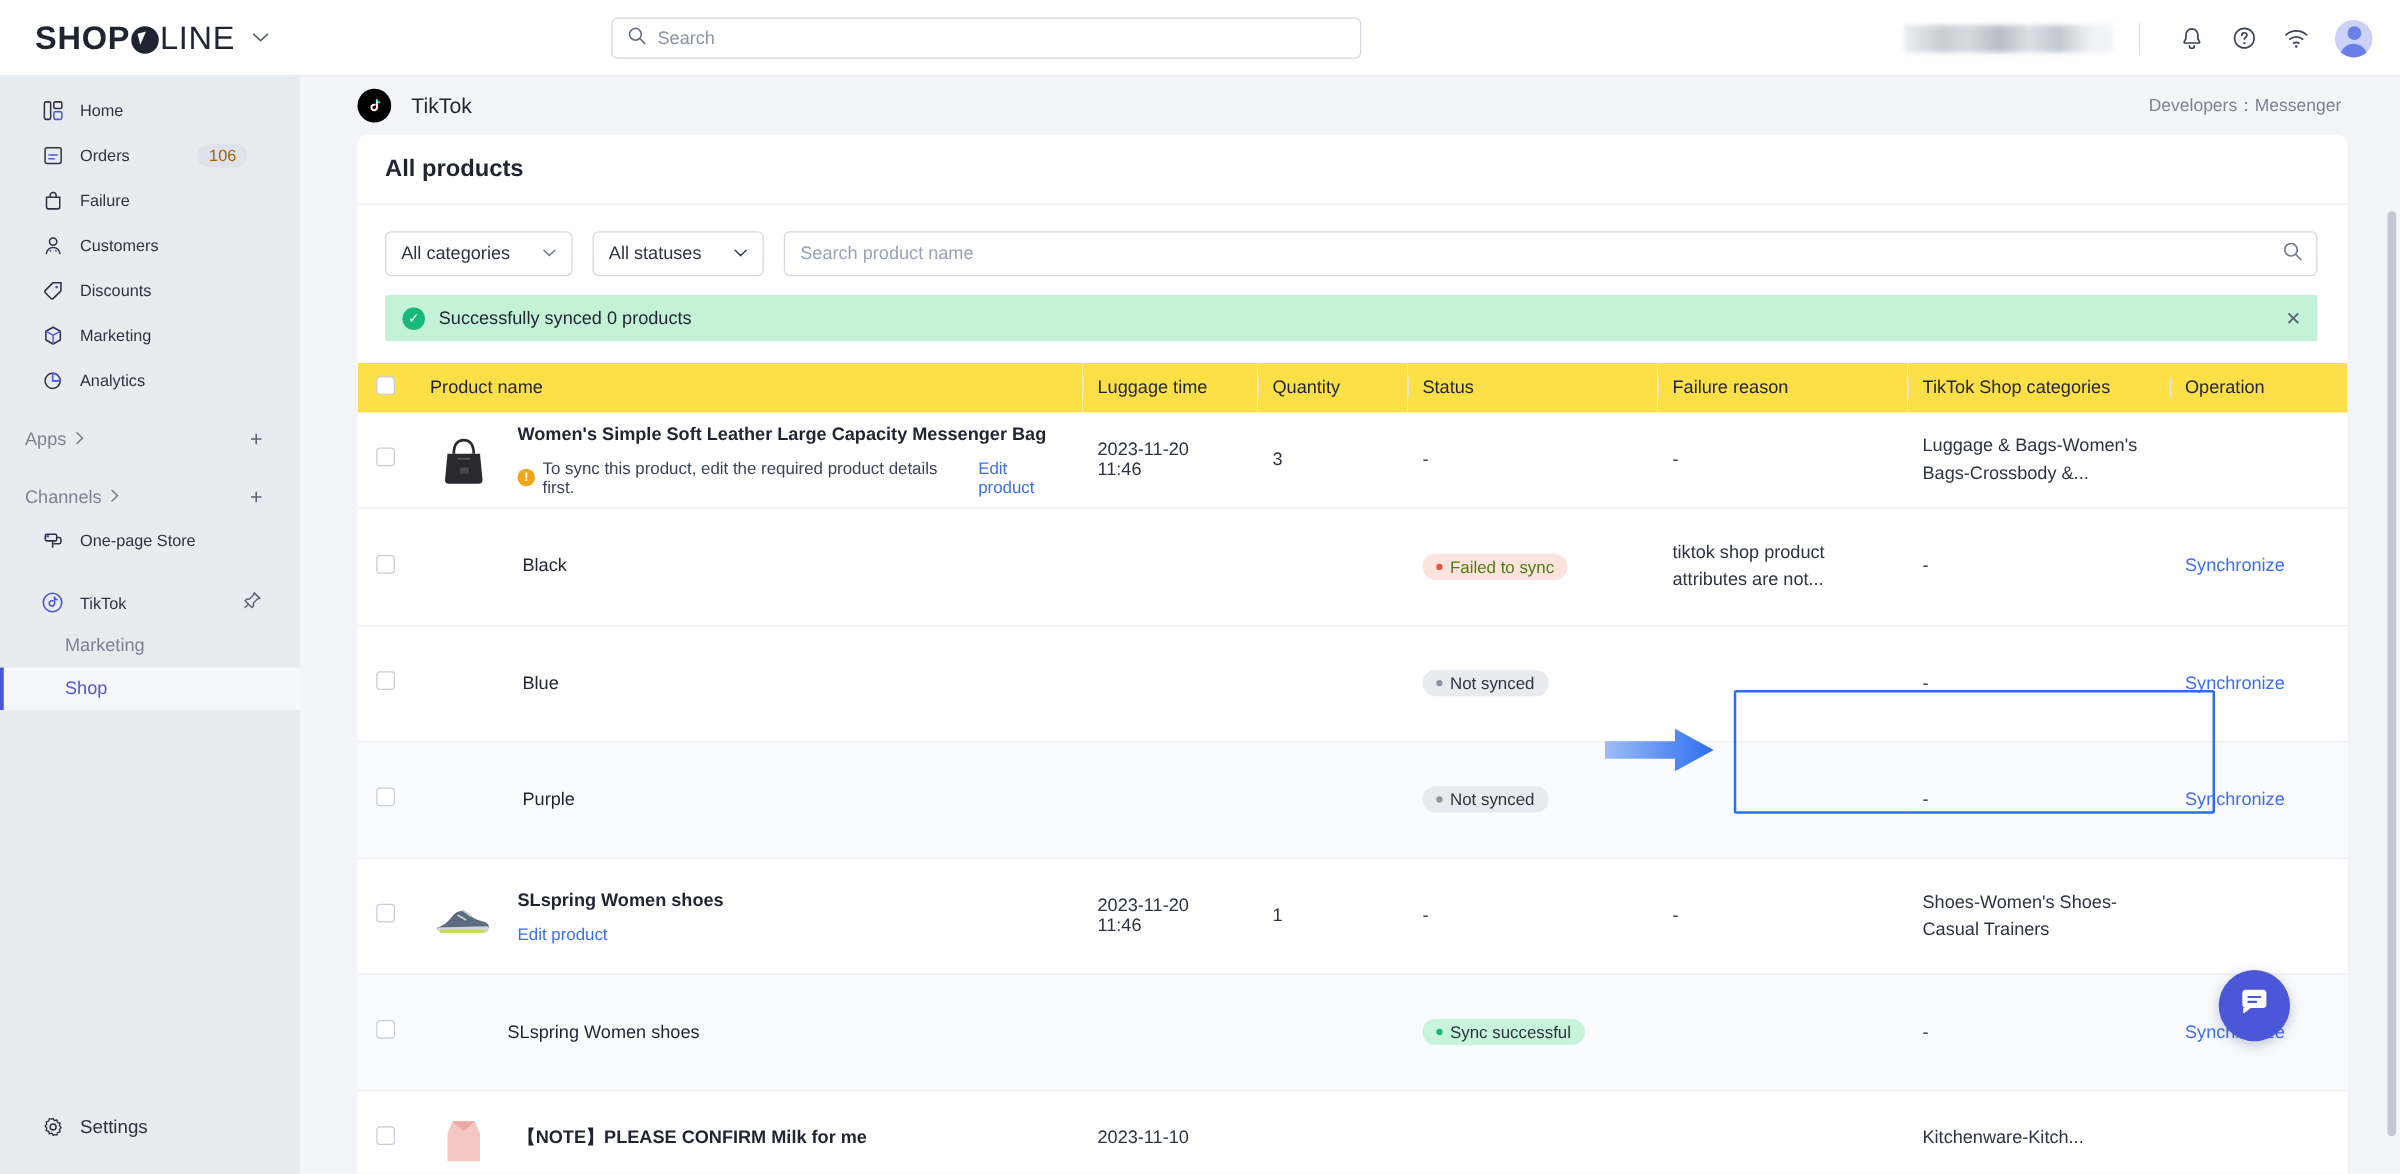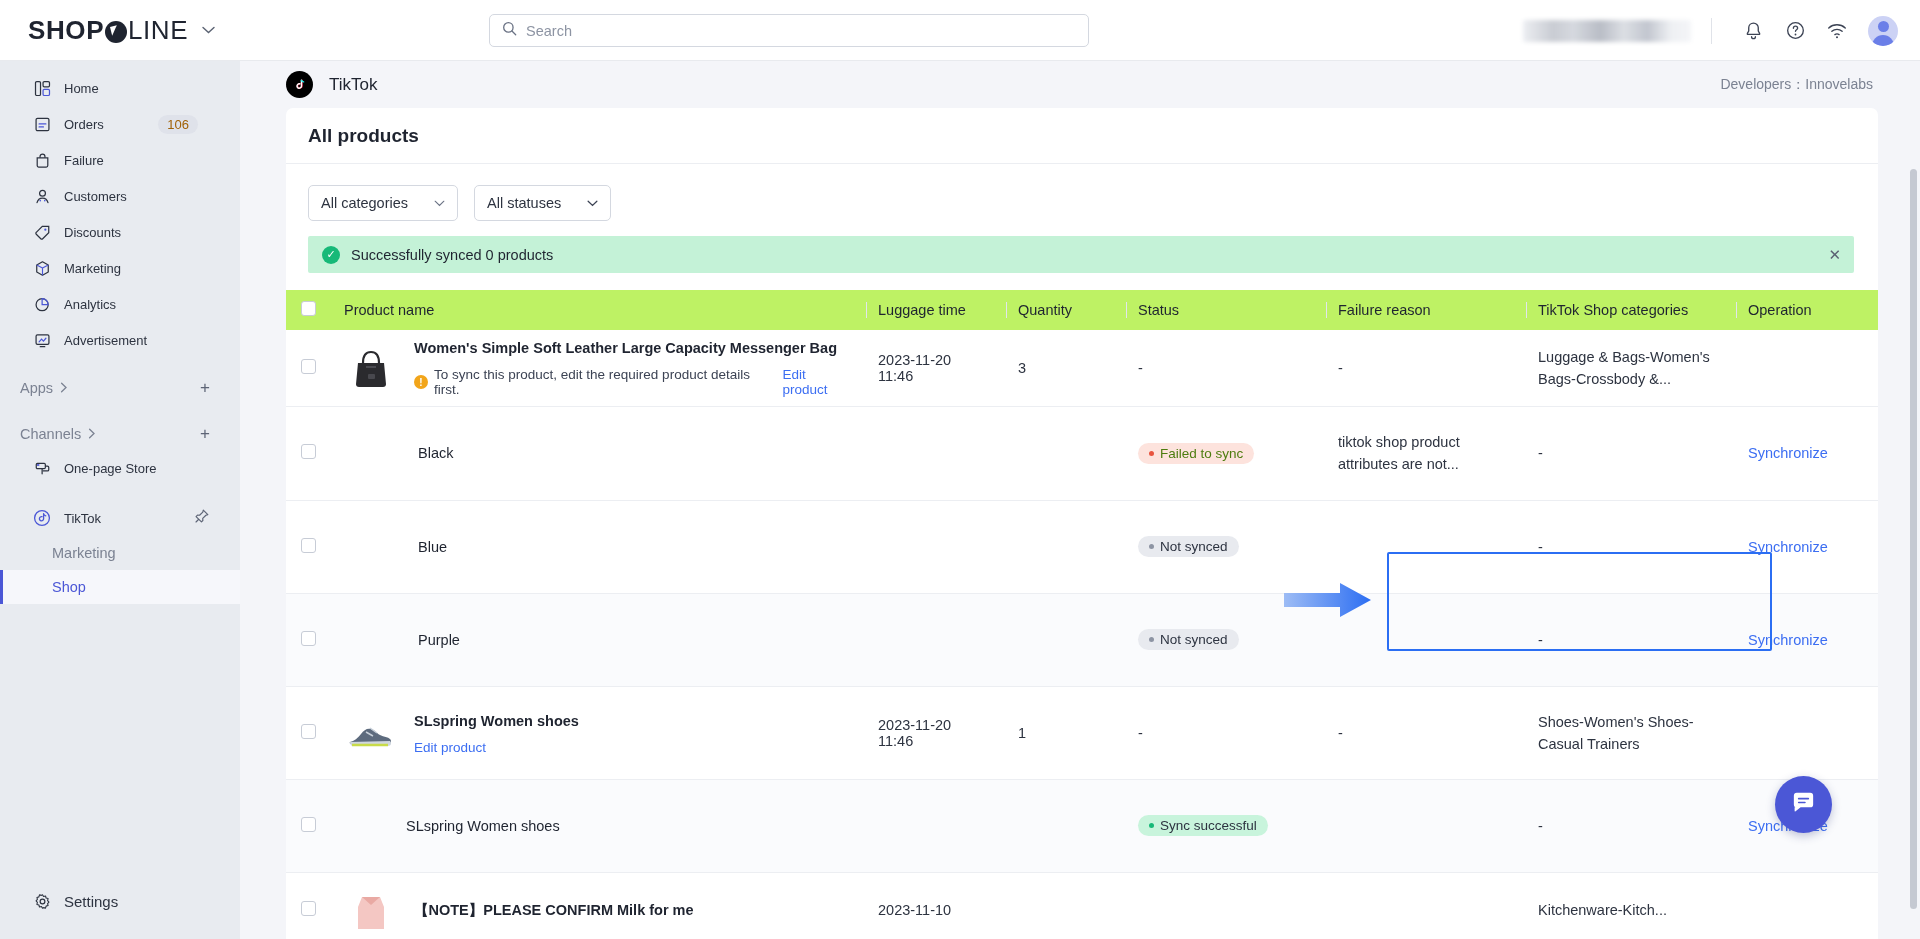--- a/index.html
+++ b/index.html
@@ -160,21 +160,21 @@
   .alert .ck {
     width: 18px; height: 18px; border-radius: 50%; background: #17b978;
     display: flex; align-items: center; justify-content: center;
     color: #fff; font-size: 11px;
   }
   .alert .xcl { position: absolute; right: 13px; color: #5a6272; font-size: 15px; cursor: pointer; }
 
   
   table.tbl { width: 100%; border-collapse: collapse; margin-top: 17px; table-layout: fixed; }
   table.tbl th {
-    background: #bef264; height: 40px; font-weight: 400; font-size: 14.5px;
+    background: #fde047; height: 40px; font-weight: 400; font-size: 14.5px;
     color: #1f2430; text-align: left; position: relative; padding: 0 12px;
   }
   table.tbl th.sep::before {
     content: ""; position: absolute; left: 0; top: 12px; bottom: 12px;
     width: 1px; background: #e2e5ec;
   }
   table.tbl td {
     padding: 0 12px; font-size: 14.5px; color: #2d3340; vertical-align: middle;
     border-bottom: 1px solid #eceef2;
   }
@@ -362,30 +362,20 @@
   <div class="nav-item">
     <span class="nav-icon">
       <svg width="17" height="17" viewBox="0 0 18 18">
           <circle cx="8.6" cy="9.2" r="6.4" stroke="#2d3340" stroke-width="1.3" fill="none"></circle>
           <path d="M8.6 9.2V2.8a6.4 6.4 0 0 1 6.4 6.4z" fill="none" stroke="#4b57d6" stroke-width="1.3"></path>
         </svg>
     </span>
     <span class="lbl">Analytics</span>
   </div>
 
-  <div class="nav-item">
-    <span class="nav-icon">
-      <svg width="17" height="17" viewBox="0 0 18 18">
-          <rect x="2.2" y="3" width="13.6" height="10" rx="1.4" stroke="#2d3340" stroke-width="1.3" fill="none"></rect>
-          <path d="M5.4 10.4l2.6-2.8 2 2 2.6-3" stroke="#4b57d6" stroke-width="1.3" fill="none" stroke-linecap="round"></path>
-          <path d="M6.6 15.6h4.8" stroke="#2d3340" stroke-width="1.3" stroke-linecap="round"></path>
-        </svg>
-    </span>
-    <span class="lbl">Advertisement</span>
-  </div>
 
   <div class="nav-gap"></div>
   <div class="group-row">
     <div class="nav-group">
       <span>Apps</span>
       <span>
         <svg width="8" height="11" viewBox="0 0 8 11">
             <path d="M1.6 1.2L6 5.5l-4.4 4.3" stroke="#7b8292" stroke-width="1.3" fill="none" stroke-linecap="round"></path>
           </svg>
       </span>
@@ -460,41 +450,50 @@
 
   <div class="page-head">
     <div class="tiktok-badge">
       <svg width="16" height="16" viewBox="0 0 18 18">
         <path d="M11.2 3.6v6.5a2.5 2.5 0 1 1-2.1-2.47" stroke="#ff3b5c" stroke-width="1.6" fill="none" stroke-linecap="round"></path>
         <path d="M10.6 3.6v6.5a2.5 2.5 0 1 1-2.1-2.47" stroke="#fff" stroke-width="1.6" fill="none" stroke-linecap="round"></path>
         <path d="M10.6 3.8c.55 1.05 1.4 1.6 2.5 1.7" stroke="#25f4ee" stroke-width="1.5" fill="none" stroke-linecap="round"></path>
       </svg>
     </div>
     <span class="ttl">TikTok</span>
-    <span class="dev-info">Developers：Innovelabs</span>
+    <span class="dev-info">Developers：Messenger</span>
   </div>
 
   <div class="panel">
     <div class="panel-title">All products</div>
     <div class="divider"></div>
 
     <div class="filters">
       <div class="sel">
         <span>All categories</span>
         <span class="cv">
           <svg width="11" height="7" viewBox="0 0 12 8">
               <path d="M1 1.4L6 6.2L11 1.4" stroke="#6a7284" stroke-width="1.25" fill="none" stroke-linecap="round"></path>
             </svg>
         </span>
       </div>
       <div class="sel">
         <span>All statuses</span>
         <span class="cv">
           <svg width="11" height="7" viewBox="0 0 12 8">
               <path d="M1 1.4L6 6.2L11 1.4" stroke="#3c4354" stroke-width="1.45" fill="none" stroke-linecap="round"></path>
+            </svg>
+        </span>
+      </div>
+      <div class="srch">
+        <span class="ph">Search product name</span>
+        <span class="mag">
+          <svg width="16" height="16" viewBox="0 0 16 16">
+              <circle cx="6.8" cy="6.8" r="5" stroke="#707889" stroke-width="1.35" fill="none"></circle>
+              <path d="M10.6 10.6L14.6 14.6" stroke="#707889" stroke-width="1.35" stroke-linecap="round"></path>
             </svg>
         </span>
       </div>
     </div>
 
     <div class="alert">
       <span class="ck">✓</span>
       <span>Successfully synced 0 products</span>
       <span class="xcl">✕</span>
     </div>

